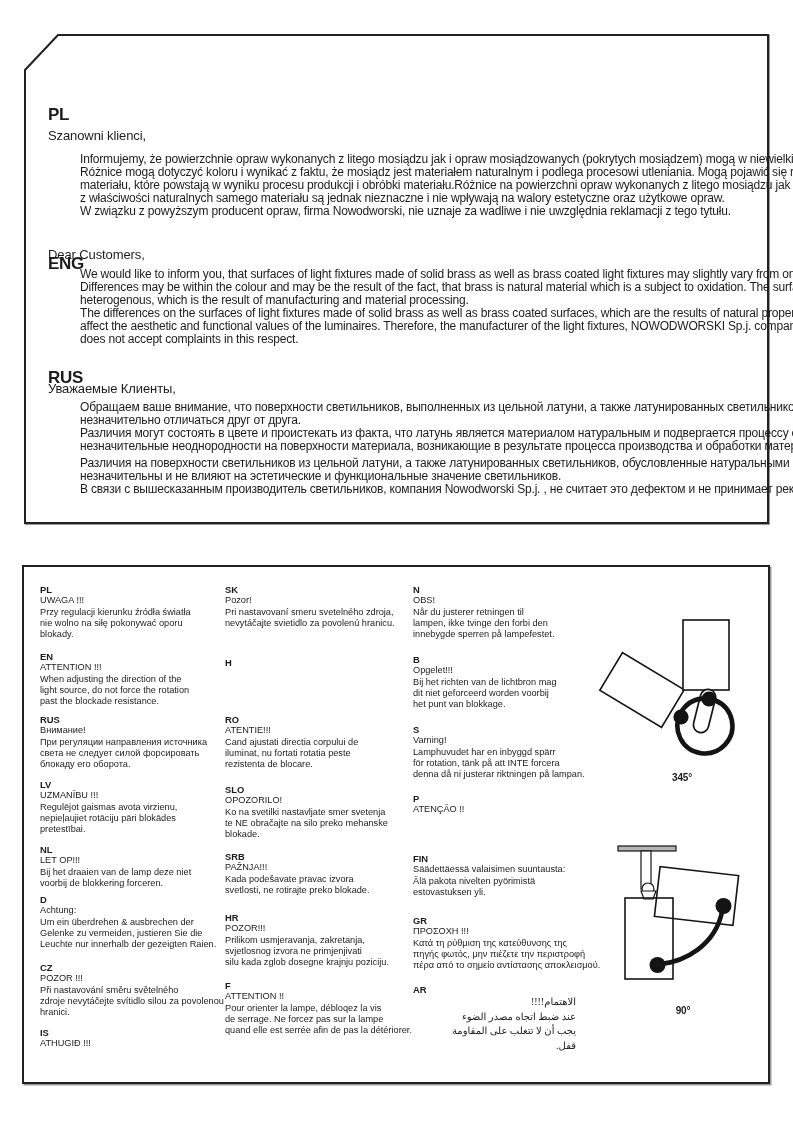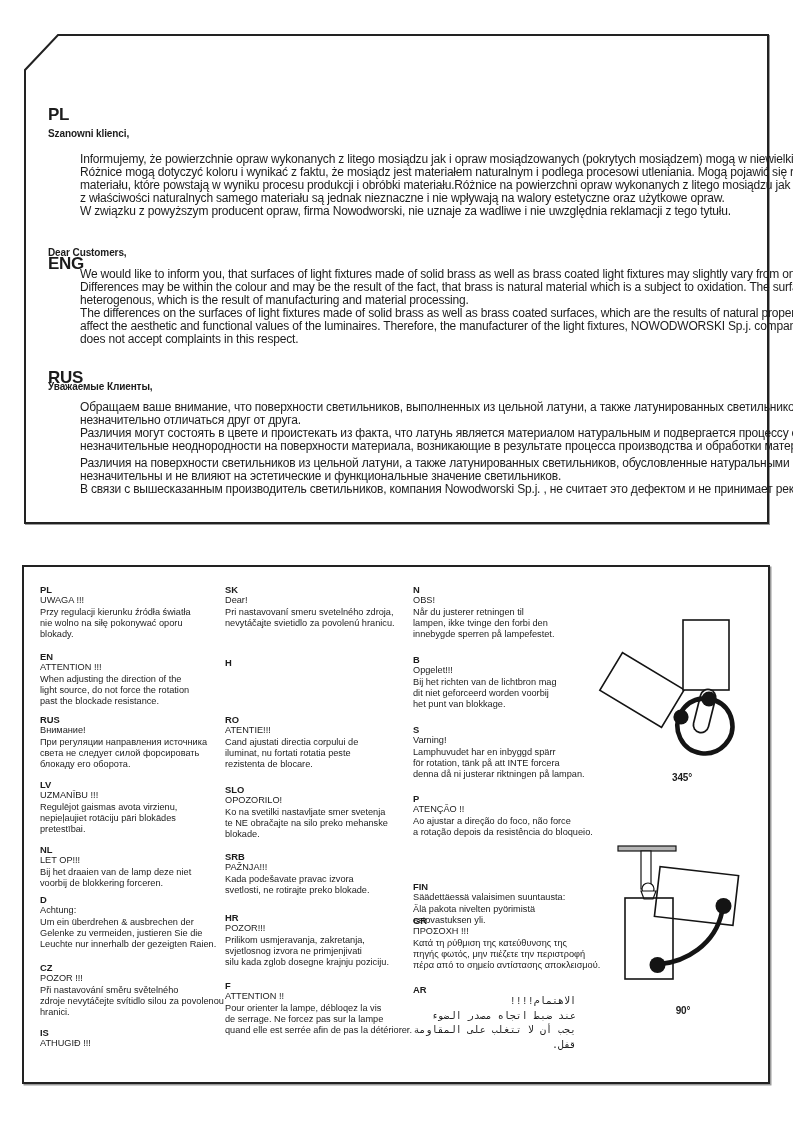--- a/index.html
+++ b/index.html
@@ -2,31 +2,31 @@
 <html><head>
 <meta charset="utf-8">
 <style>
   html,body{margin:0;padding:0;background:#fff;}
   body{width:793px;height:1122px;position:relative;overflow:hidden;
        font-family:"Liberation Sans",sans-serif;color:#1c1c1c;}
   .abs{position:absolute;}
   
   .box-top-svg{position:absolute;left:24px;top:34px;filter:drop-shadow(1.5px 1.5px 0 #9a9a9a);}
   .sec-head{position:absolute;left:48px;font-size:17px;font-weight:bold;letter-spacing:-0.3px;}
-  .sec-greet{position:absolute;left:48px;font-size:10px;font-weight:bold;letter-spacing:-0.1px;}
+  .sec-greet{position:absolute;left:48px;font-size:13px;font-weight:normal;letter-spacing:-0.1px;}
   .sec-block{position:absolute;left:48px;font-size:12px;line-height:13px;letter-spacing:-0.18px;white-space:pre;margin-left:32px;}
   
   .box-bottom{position:absolute;left:22px;top:565px;width:744px;height:515px;
               border:2px solid #222;background:#fff;box-shadow:1.5px 1.5px 0 #9a9a9a;}
   .witem{position:absolute;font-size:9.2px;line-height:11.3px;}
   .wcode{font-weight:bold;font-size:9.4px;}
   .wtitle{}
   .lines{white-space:pre;}
   .wbody-rtl{direction:rtl;text-align:right;width:163px;line-height:14.6px;font-size:10px;
-             font-family:Liberation Mono, monospace;white-space:pre;}
+             font-family:Liberation Serif, serif;white-space:pre;}
   .deg-label{position:absolute;font-size:10px;font-weight:600;letter-spacing:-0.2px;text-align:center;width:60px;}
   svg{display:block;}
 </style>
 </head>
 <body>
 
 <svg class="box-top-svg" width="746" height="491">
   <polygon points="34,1 744,1 744,489 1,489 1,36" fill="#ffffff" stroke="#222" stroke-width="2"></polygon>
 </svg>
 
@@ -107,21 +107,21 @@
 zdroje nevytáčejte svítidlo silou za povolenou
 hranici.</div>
 </div>
 <div class="witem" style="left:40px;top:1027px">
   <div class="wcode">IS</div>
   <div class="wtitle">ATHUGIÐ !!!</div>
 </div>
 
 <div class="witem" style="left:225px;top:584px">
   <div class="wcode">SK</div>
-  <div class="wtitle">Dear!</div>
+  <div class="wtitle">Pozor!</div>
   <div class="lines">Pri nastavovaní smeru svetelného zdroja,
 nevytáčajte svietidlo za povolenú hranicu.</div>
 </div>
 <div class="witem" style="left:225px;top:657px">
   <div class="wcode">H</div>
 </div>
 <div class="witem" style="left:225px;top:714px">
   <div class="wcode">RO</div>
   <div class="wtitle">ATENTIE!!!</div>
   <div class="lines">Cand ajustati directia corpului de
@@ -173,24 +173,22 @@
 <div class="witem" style="left:413px;top:724px">
   <div class="wcode">S</div>
   <div class="wtitle">Varning!</div>
   <div class="lines">Lamphuvudet har en inbyggd spärr
 för rotation, tänk på att INTE forcera
 denna då ni justerar riktningen på lampan.</div>
 </div>
 <div class="witem" style="left:413px;top:793px">
   <div class="wcode">P</div>
   <div class="wtitle">ATENÇÃO !!</div>
-  <div class="lines">Ao ajustar a direção do foco, não force
-a rotação depois da resistência do bloqueio.</div>
-</div>
-<div class="witem" style="left:413px;top:881px">
+</div>
+<div class="witem" style="left:413px;top:853px">
   <div class="wcode">FIN</div>
   <div class="lines">Säädettäessä valaisimen suuntausta:
 Älä pakota nivelten pyörimistä
 estovastuksen yli.</div>
 </div>
 <div class="witem" style="left:413px;top:915px">
   <div class="wcode">GR</div>
   <div class="wtitle">ΠΡΟΣΟΧΗ !!!</div>
   <div class="lines">Κατά τη ρύθμιση της κατεύθυνσης της
 πηγής φωτός, μην πιέζετε την περιστροφή

